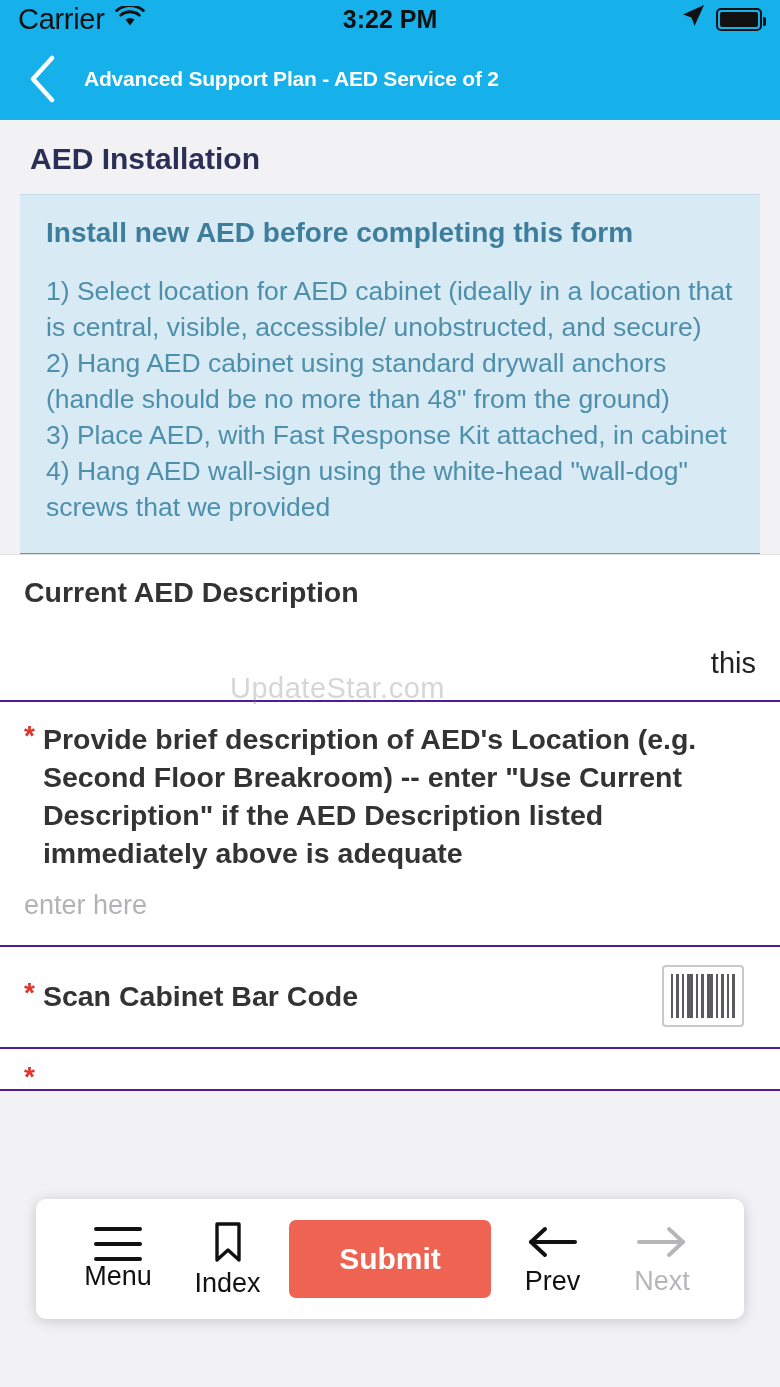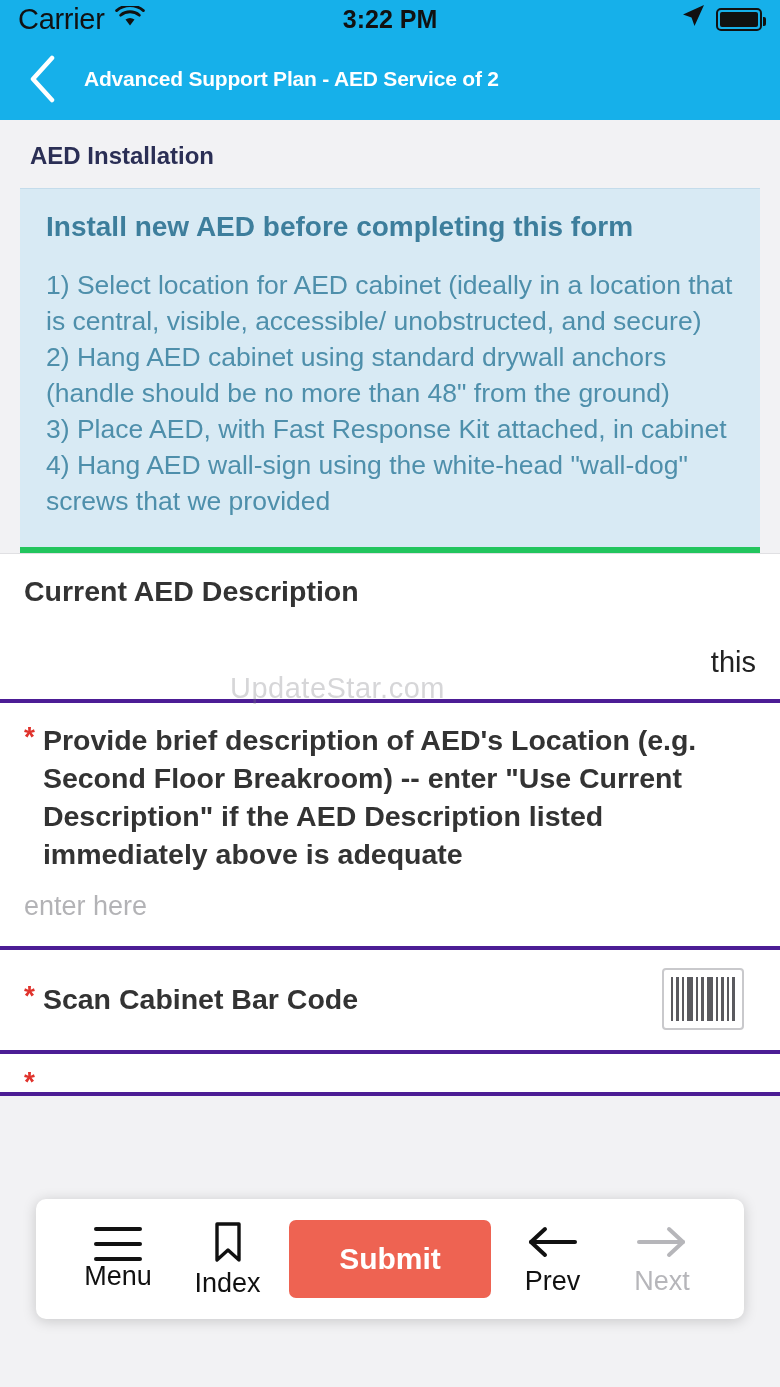--- a/index.html
+++ b/index.html
@@ -78,31 +78,31 @@
   }
 
   
   .content {
     position: absolute;
     top: 120px; left: 0; right: 0; bottom: 0;
     background: #f2f2f4;
     overflow: hidden;
   }
   .section-title {
-    font-size: 24px;
+    font-size: 30px;
     font-weight: bold;
     color: #2b2f55;
     padding: 22px 30px 18px 30px;
   }
 
   
   .instr {
     background: #d8eaf4;
     border-top: 1px solid #c4dceb;
-    border-bottom: 6px solid #22c55e;
+    border-bottom: 1px solid #22c55e;
     margin: 0 20px;
     padding: 22px 26px 28px 26px;
   }
   .instr-head {
     font-size: 28px;
     font-weight: bold;
     color: #3d7e9c;
     margin-bottom: 24px;
   }
   .instr-body {
@@ -111,21 +111,21 @@
     color: #4e8fab;
     white-space: pre-line;
   }
 
   
   .form {
     background: #ffffff;
     border-top: 1px solid #e0e0e3;
   }
   .row {
-    border-bottom: 4px solid #4c1d95;
+    border-bottom: 2px solid #4c1d95;
     padding: 18px 24px 20px 24px;
     position: relative;
   }
   .row-label {
     font-size: 28.5px;
     font-weight: bold;
     color: #333333;
     line-height: 38px;
   }
   .req {

